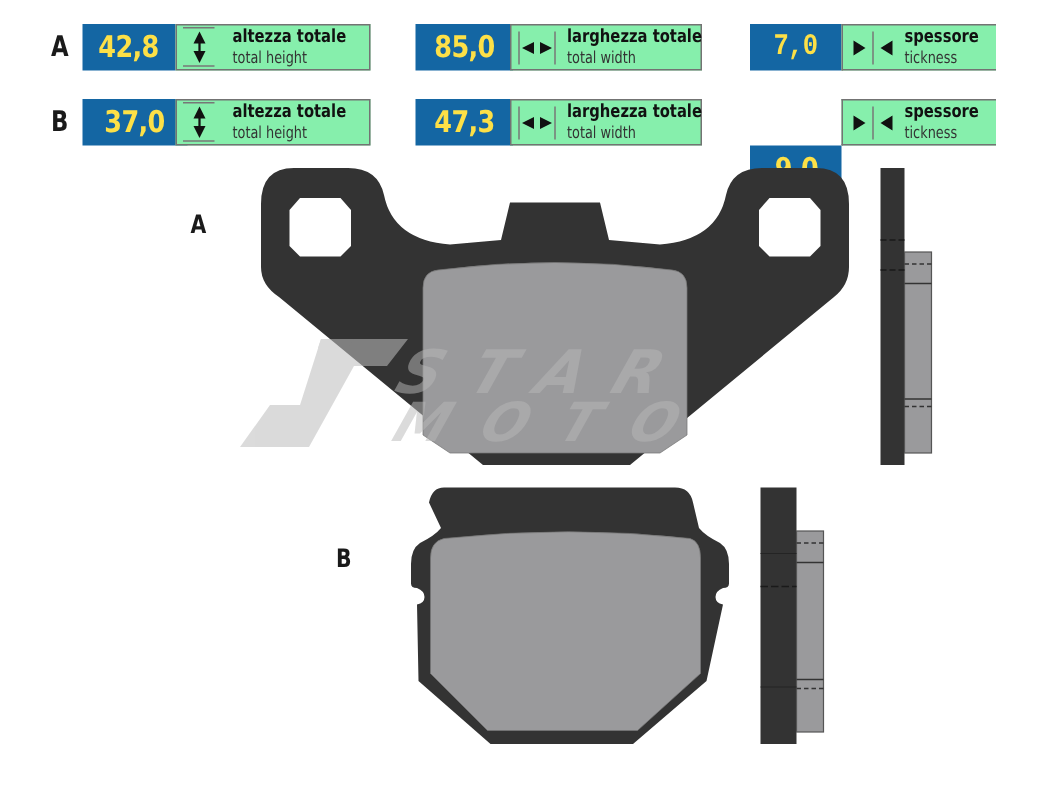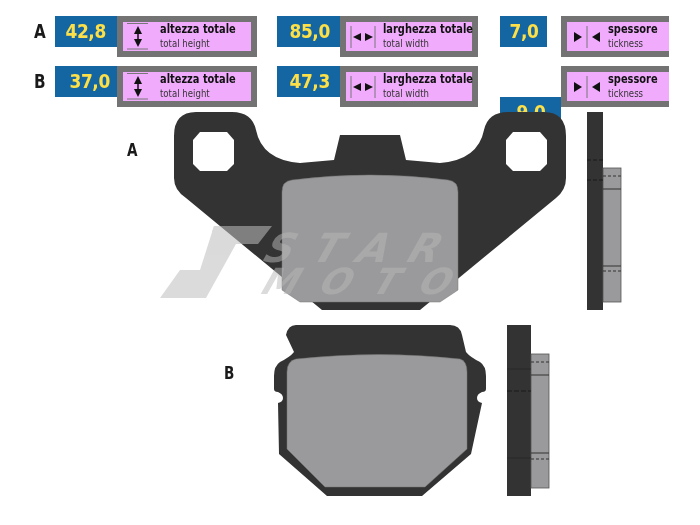--- a/index.html
+++ b/index.html
@@ -1,20 +1,20 @@
 <!DOCTYPE html>
 <html><head>
 <meta charset="utf-8">
 <style>
   html, body { margin:0; padding:0; background:#ffffff; }
   body { width:700px; height:525px; position:relative; overflow:hidden; font-family:"Liberation Sans", sans-serif; }
   .row-label { position:absolute; font-family:"DejaVu Sans", sans-serif; font-weight:bold; font-size:19px; color:#1a1a1a; transform:scaleX(0.8); transform-origin:left center; }
   .val { position:absolute; background:#1466a3; color:#fde047; font-family:"DejaVu Sans", sans-serif; font-weight:bold; font-size:20px; text-align:center; line-height:31px; height:31px; letter-spacing:-0.5px; }
   .val span { display:inline-block; transform:scaleX(0.85); }
-  .lbl { position:absolute; height:29px; background:#f0abfc; border:6px solid #737373; }
+  .lbl { position:absolute; height:29px; background:#86efac; border:1px solid #737373; }
   .lbl.open-right { border-right:none; }
   .lbl .t1 { position:absolute; top:0px; font-family:"DejaVu Sans", sans-serif; font-weight:bold; font-size:12px; color:#111; white-space:nowrap; transform:scaleX(0.82); transform-origin:left top; }
   .lbl .t2 { position:absolute; top:15px; font-family:"DejaVu Sans", sans-serif; font-size:11px; color:#333; white-space:nowrap; transform:scaleX(0.78); transform-origin:left top; }
   .ico { position:absolute; top:0; height:29px; }
   .pad-label { position:absolute; font-family:"DejaVu Sans", sans-serif; font-weight:bold; font-size:17px; color:#1a1a1a; transform:scaleX(0.8); transform-origin:left top; }
   svg { position:absolute; left:0; top:0; }
 </style>
 </head>
 <body>
 
@@ -38,21 +38,21 @@
   <svg class="ico" width="34" height="29" viewBox="0 0 34 29" style="left:0;top:0;">
     <line x1="5" y1="4" x2="5" y2="26" stroke="#777" stroke-width="1"></line>
     <line x1="29" y1="4" x2="29" y2="26" stroke="#777" stroke-width="1"></line>
     <polygon points="7,15 15,11 15,19" fill="#111"></polygon>
     <polygon points="27,15 19,11 19,19" fill="#111"></polygon>
   </svg>
   <div class="t1" style="left:37px;">larghezza totale</div>
   <div class="t2" style="left:37px;">total width</div>
 </div>
 
-<div class="val" style="left:500px;top:16px;width:47px;"><span>7,0</span></div>
+<div class="val" style="left:500px;top:16px;width:61px;font-family:Liberation Mono, monospace;"><span>7,0</span></div>
 <div class="lbl open-right" style="left:561px;top:16px;width:102px;">
   <svg class="ico" width="40" height="29" viewBox="0 0 40 29" style="left:0;top:0;">
     <polygon points="7,10 15,15 7,20" fill="#111"></polygon>
     <line x1="20" y1="4" x2="20" y2="26" stroke="#777" stroke-width="1"></line>
     <polygon points="33,10 25,15 33,20" fill="#111"></polygon>
   </svg>
   <div class="t1" style="left:41px;">spessore</div>
   <div class="t2" style="left:41px;">tickness</div>
 </div>
 

